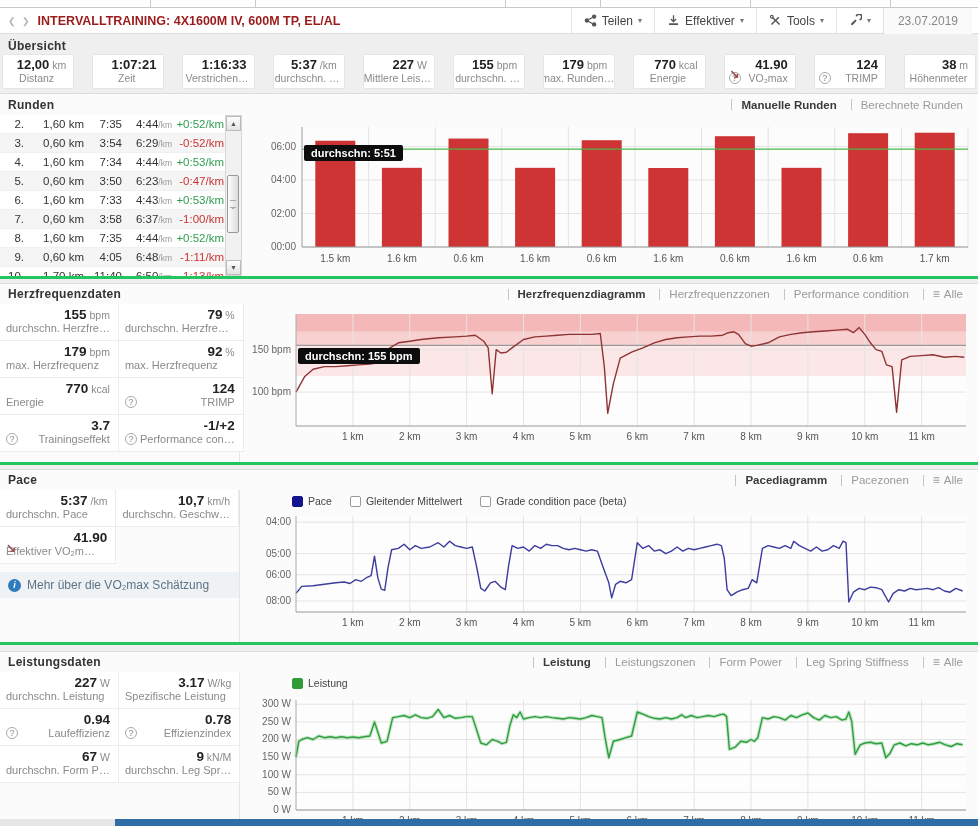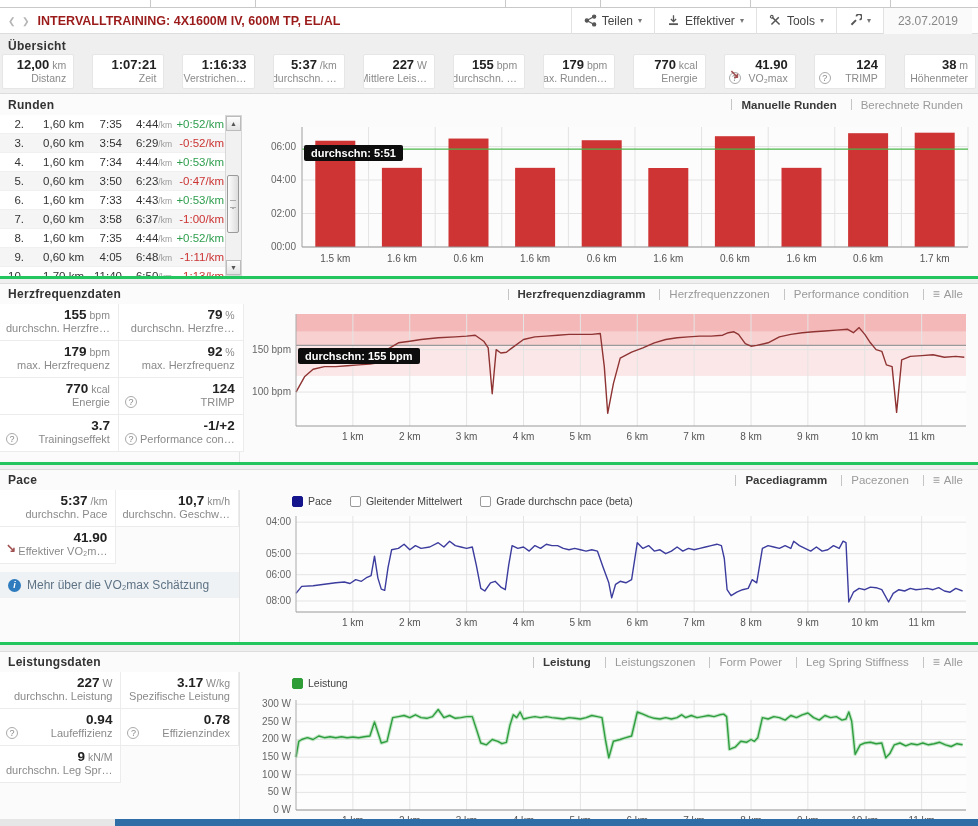--- a/index.html
+++ b/index.html
@@ -34,21 +34,21 @@
   .hdr-link.active { color:#3a3a3a; font-weight:bold; }
   .hdr-link .ham { font-size:12px; margin-right:4px; color:inherit; }
 
   
   .overview-row { display:flex; gap:18px; padding:1px 2px; height:37px; }
   .ov-cell { flex:1; background:#fff; border:1px solid #e6e6e6; border-radius:2px;
     padding:2px 7px 0 4px; text-align:right; position:relative; overflow:hidden; }
   .ov-val { font-size:13px; font-weight:bold; color:#222; white-space:nowrap; }
   .ov-unit { font-size:10.5px; font-weight:normal; color:#8a8a8a; }
   .ov-label { font-size:10.5px; color:#8a8a8a; white-space:nowrap; display:flex;
-    justify-content:flex-end; align-items:center; gap:3px; }
+    justify-content:center; align-items:center; gap:3px; }
   .ov-label.with-help { justify-content:space-between; }
   .trend-down { position:absolute; left:5px; top:12px; color:#a05050; font-size:12px; font-weight:bold; }
 
   .qmark { width:12px; height:12px; min-width:12px; border:1px solid #aaa; border-radius:50%;
     color:#888; font-size:9px; line-height:11px; text-align:center; display:inline-block;
     background:#fff; cursor:pointer; }
   .info-ic { width:13px; height:13px; min-width:13px; border-radius:50%; background:#2e7bbd;
     color:#fff; font-size:9px; font-weight:bold; font-style:italic; line-height:13px;
     text-align:center; display:inline-block; }
 
@@ -85,21 +85,21 @@
   .chart-tip { position:absolute; background:#0d0d0d; color:#fff; font-size:11px; font-weight:bold;
     padding:2px 7px; border-radius:2px; white-space:nowrap; z-index:5; }
 
   
   .stat-grid { display:grid; grid-template-columns:1fr 1fr; }
   .stat-cell { background:#fff; border-bottom:1px solid #ececec; border-right:1px solid #ececec;
     padding:3px 8px 4px 6px; text-align:right; position:relative; min-height:37px; }
   .st-val { font-size:13.5px; font-weight:bold; color:#222; white-space:nowrap; }
   .st-unit { font-size:10.5px; font-weight:normal; color:#8a8a8a; }
   .st-label { font-size:11px; color:#8a8a8a; white-space:nowrap; overflow:hidden;
-    display:flex; align-items:center; gap:3px; justify-content:flex-end; }
+    display:flex; align-items:center; gap:3px; justify-content:flex-start; }
   .st-label.with-help { justify-content:space-between; }
   .st-trend { position:absolute; left:6px; top:14px; color:#a05050; font-size:12px; font-weight:bold; }
 
   .info-row { display:flex; align-items:center; gap:6px; background:#eef2f5;
     margin-top:8px; padding:6px 8px; font-size:12px; color:#5e7284; cursor:pointer; }
 
   
   .legend-row { display:flex; align-items:center; gap:18px; height:18px; padding-left:48px;
     font-size:10.5px; color:#444; }
   .legend-item { display:flex; align-items:center; gap:5px; cursor:pointer; }
@@ -570,21 +570,21 @@
             <span class="legend-item">
               <span class="lg-box" style="background: rgb(20, 20, 140); border-color: rgb(20, 20, 140);"></span>
               <span>Pace</span>
             </span>
             <span class="legend-item">
               <span class="lg-box"></span>
               <span>Gleitender Mittelwert</span>
             </span>
             <span class="legend-item">
               <span class="lg-box"></span>
-              <span>Grade durchschn pace (beta)</span>
+              <span>Grade condition pace (beta)</span>
             </span>
           </div>
         <svg id="chart-pace" width="730" height="132">
             <rect x="52" y="6" width="670" height="96" fill="#fdfdfd"></rect>
             <line x1="108.8760611205433" y1="6" x2="108.8760611205433" y2="102" stroke="#e4e4e4"></line>
             <text x="108.8760611205433" y="116" text-anchor="middle" font-size="10" fill="#555">1 km</text>
             <line x1="165.7521222410866" y1="6" x2="165.7521222410866" y2="102" stroke="#e4e4e4"></line>
             <text x="165.7521222410866" y="116" text-anchor="middle" font-size="10" fill="#555">2 km</text>
             <line x1="222.62818336162988" y1="6" x2="222.62818336162988" y2="102" stroke="#e4e4e4"></line>
             <text x="222.62818336162988" y="116" text-anchor="middle" font-size="10" fill="#555">3 km</text>
@@ -667,20 +667,26 @@
               <div class="st-label with-help">
                 <span class="qmark">?</span>
                 <span>Laufeffizienz</span>
               </div>
             </div>
             <div class="stat-cell">
               <div class="st-val">0.78</div>
               <div class="st-label with-help">
                 <span class="qmark">?</span>
                 <span>Effizienzindex</span>
+              </div>
+            </div>
+            <div class="stat-cell">
+              <div class="st-val">67<span class="st-unit"> W</span></div>
+              <div class="st-label">
+                <span>durchschn. Form P…</span>
               </div>
             </div>
             <div class="stat-cell">
               <div class="st-val">9<span class="st-unit"> kN/M</span></div>
               <div class="st-label">
                 <span>durchschn. Leg Spr…</span>
               </div>
             </div>
           </div>
         </div>

